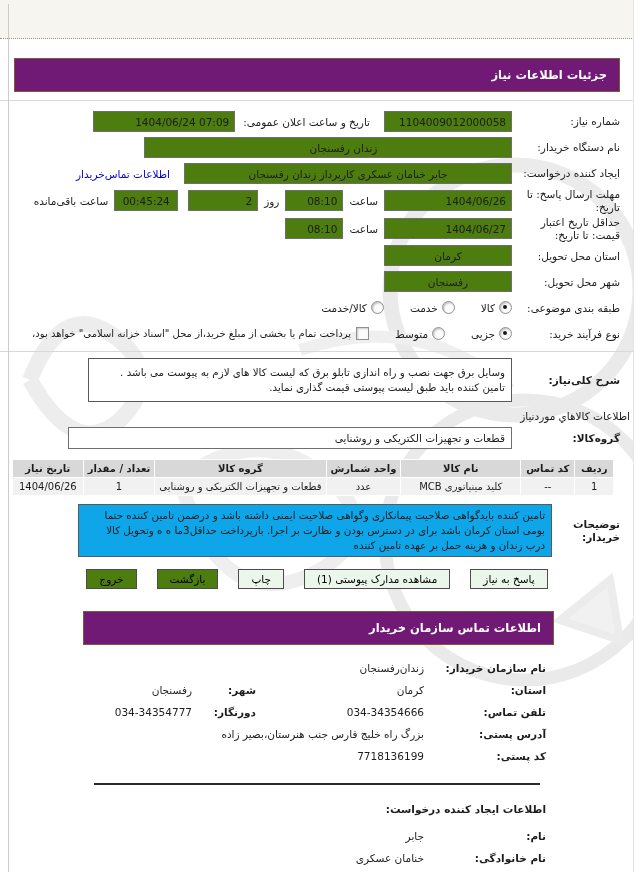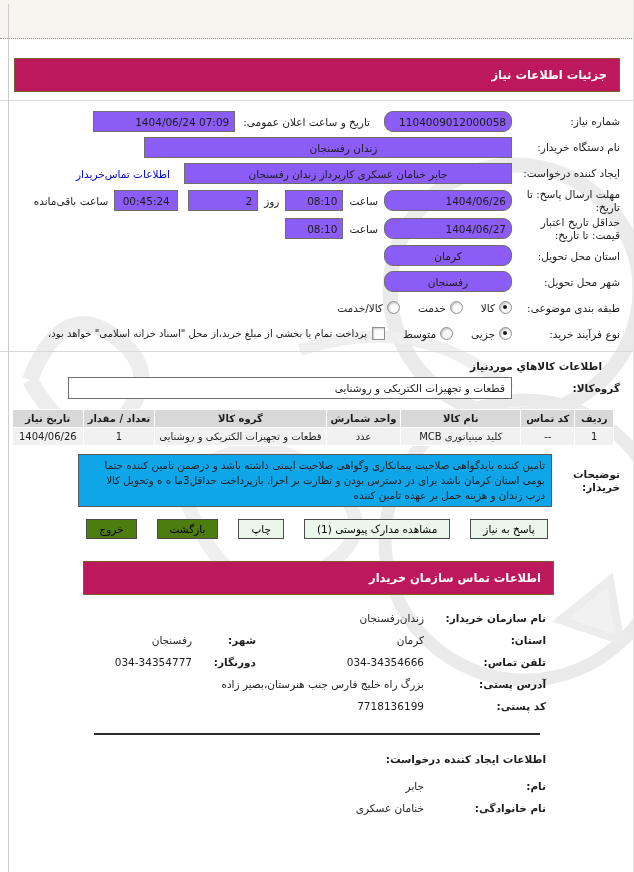--- a/index.html
+++ b/index.html
@@ -11,63 +11,63 @@
   .edge-left{position:absolute;left:8px;top:4px;bottom:0;width:1px;background:#cccccc;z-index:2;}
   .edge-right{position:absolute;right:0;top:0;bottom:0;width:1px;background:#e4e4e4;z-index:2;}
 
   .watermark{position:absolute;top:150px;left:0;width:634px;height:560px;z-index:0;pointer-events:none;}
 
   .content{position:relative;z-index:1;direction:rtl;}
 
   .topstrip{height:38px;background:#f7f5f0;border-bottom:1px dotted #9c9685;}
 
   .bar{
-    background:#be185d;border:1px solid #7c5d33;color:#ffffff;
+    background:#701a75;border:1px solid #7c5d33;color:#ffffff;
     font-weight:bold;font-size:11.5px;padding:9px 12px 9px 12px;text-align:right;
   }
   .bar1{margin:19px 14px 8px 14px;}
   .bar2{margin:22px 80px 12px 83px;}
 
   .form{border-top:1px solid #d8d8d8;padding-top:6px;margin:0 0 0 0;}
   .frow{display:flex;align-items:center;margin:3px 14px 3px 10px;min-height:23px;}
   .flabel{width:104px;flex:none;line-height:1.2;padding-left:4px;}
   .flabel2{margin:0 14px 0 8px;white-space:nowrap;}
   .inlbl{margin:0 6px;white-space:nowrap;}
   .bold{font-weight:bold;}
 
   .box{
-    border:1px solid #6f6f6f;background:#8b5cf6;height:21px;box-sizing:border-box;
+    border:1px solid #6f6f6f;background:#4d7c0f;height:21px;box-sizing:border-box;
     display:flex;align-items:center;padding:0 5px;overflow:hidden;white-space:nowrap;
   }
   .box.c{justify-content:center;}
-  .w128{width:128px;border-radius:9px;}.w140{width:142px;}.w58{width:58px;}.w70{width:70px;}.w64{width:64px;}
+  .w128{width:128px;}.w140{width:142px;}.w58{width:58px;}.w70{width:70px;}.w64{width:64px;}
   .wide1{width:368px;padding-left:36px;}.wide2{width:328px;}
   .ltr{direction:ltr;unicode-bidi:embed;}
 
   .link{color:#0000cc;text-decoration:none;margin-right:14px;white-space:nowrap;cursor:pointer;}
 
   .radio{width:11px;height:11px;flex:none;border:1px solid #909090;border-radius:50%;
     background:#fcfcfc;box-shadow:inset 1px 1px 2px rgba(0,0,0,.28);position:relative;margin-left:4px;}
   .radio.on::after{content:"";position:absolute;left:2.5px;top:2.5px;width:4px;height:4px;background:#1a1a1a;border-radius:50%;}
   .checkbox{width:11px;height:11px;flex:none;border:1px solid #909090;background:#fcfcfc;
     box-shadow:inset 1px 1px 2px rgba(0,0,0,.2);margin-left:5px;}
-  .opt{display:flex;align-items:center;margin-left:18px;}
+  .opt{display:flex;align-items:center;margin-left:26px;}
   .optlabel{white-space:nowrap;}
 
   .divider{border-top:1px solid #d8d8d8;margin:6px 0;}
 
   .descbox{
     border:1px solid #5a5a5a;background:#fff;width:424px;min-height:44px;box-sizing:border-box;
     padding:3px 6px;text-align:right;line-height:1.45;font-size:10.3px;display:flex;align-items:center;
   }
   .notesbox{
     border:1px solid #5a5a5a;background:#0ea5e9;width:474px;min-height:48px;box-sizing:border-box;
     padding:3px 6px;text-align:right;line-height:1.45;font-size:10.3px;
   }
-  .heading{font-weight:bold;margin:8px 32px 4px 0;}
+  .heading{font-weight:normal;margin:8px 4px 4px 0;}
 
   .groupbox{border:1px solid #6f6f6f;background:#fff;height:22px;box-sizing:border-box;
     width:444px;display:flex;align-items:center;padding:0 6px;}
 
   table.goods{border-collapse:collapse;margin:10px 20px 8px 12px;font-size:10px;}
   table.goods td{border:1px solid #ffffff;padding:3px 4px;text-align:center;white-space:nowrap;}
   table.goods .th td{background:#d8d8d8;font-weight:bold;}
   table.goods .tr td{background:#f1f1f1;}
 
   .btnrow{display:flex;justify-content:center;align-items:center;gap:20px;margin:12px 0 6px 0;}
@@ -207,20 +207,26 @@
         <span class="optlabel">متوسط</span>
       </div>
       <div class="opt" style="margin-left:0;">
         <span class="checkbox"></span>
         <span class="optlabel" style="font-size:10px;">پرداخت تمام یا بخشی از مبلغ خرید،از محل "اسناد خزانه اسلامی" خواهد بود،</span>
       </div>
     </div>
 
     <div class="divider"></div>
 
+    <div class="frow" style="align-items:center;">
+      <div class="flabel bold">شرح کلی‌نیاز:</div>
+      <div class="descbox">
+        <span>وسایل برق جهت نصب و راه اندازی تابلو برق که لیست کالا های لازم به پیوست می باشد . تامین کننده باید طبق لیست پیوستی قیمت گذاری نماید.</span>
+      </div>
+    </div>
 
     <div class="heading">اطلاعات کالاهاي موردنیاز</div>
 
     <div class="frow">
       <div class="flabel bold">گروه‌کالا:</div>
       <div class="groupbox">
         <span>قطعات و تجهیزات  الکتریکی و روشنایی</span>
       </div>
     </div>
 

